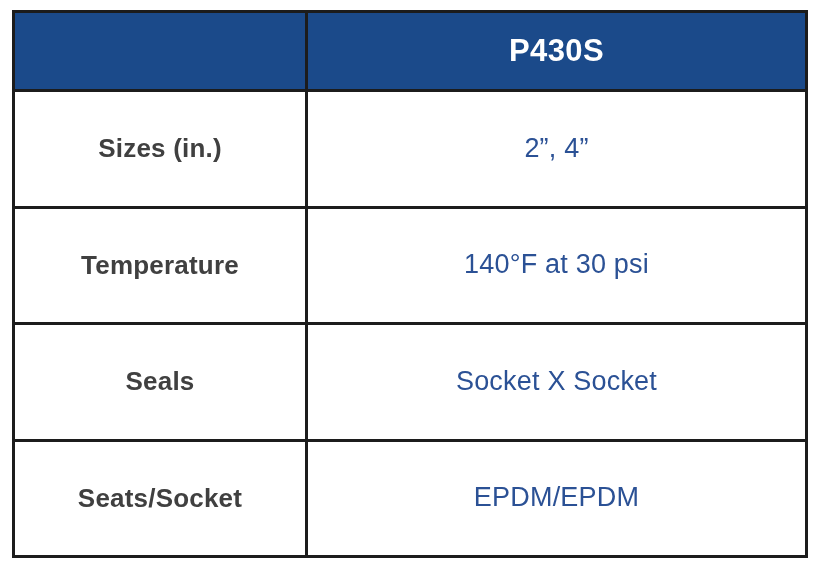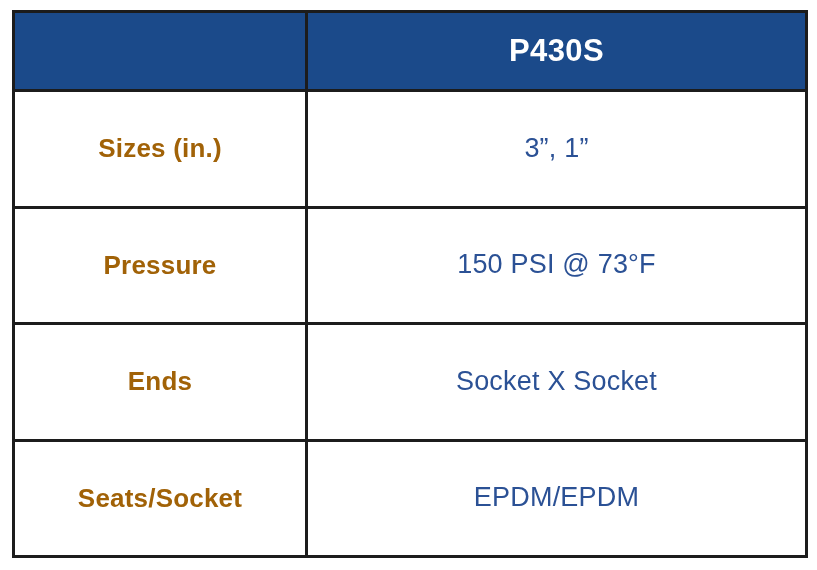--- a/index.html
+++ b/index.html
@@ -63,21 +63,21 @@
     letter-spacing: 0.4px;
     font-family: "Liberation Sans", sans-serif;
   }
 
   
   tr.spec-row td {
     height: 79px;
     background: #ffffff;
   }
   .cell-label {
-    color: #a16207;
+    color: #404040;
     font-size: 26px;
     font-weight: bold;
     letter-spacing: 0.2px;
     font-family: "Liberation Sans", sans-serif;
   }
   .cell-value {
     color: #2b5195;
     font-size: 27px;
     font-weight: normal;
     letter-spacing: 0.2px;
@@ -108,34 +108,34 @@
         </th>
       </tr>
     </thead>
     <tbody id="table-body">
 
     <tr class="spec-row">
           <td class="cell-label">
             <span>Sizes (in.)</span>
           </td>
           <td class="cell-value">
-            <span>3”, 1”</span>
+            <span>2”, 4”</span>
           </td>
         </tr>
         <tr class="spec-row">
           <td class="cell-label">
-            <span>Pressure</span>
+            <span>Temperature</span>
           </td>
           <td class="cell-value">
-            <span>150 PSI @ 73°F</span>
+            <span>140°F at 30 psi</span>
           </td>
         </tr>
         <tr class="spec-row">
           <td class="cell-label">
-            <span>Ends</span>
+            <span>Seals</span>
           </td>
           <td class="cell-value">
             <span>Socket X Socket</span>
           </td>
         </tr>
         <tr class="spec-row">
           <td class="cell-label">
             <span>Seats/Socket</span>
           </td>
           <td class="cell-value">

